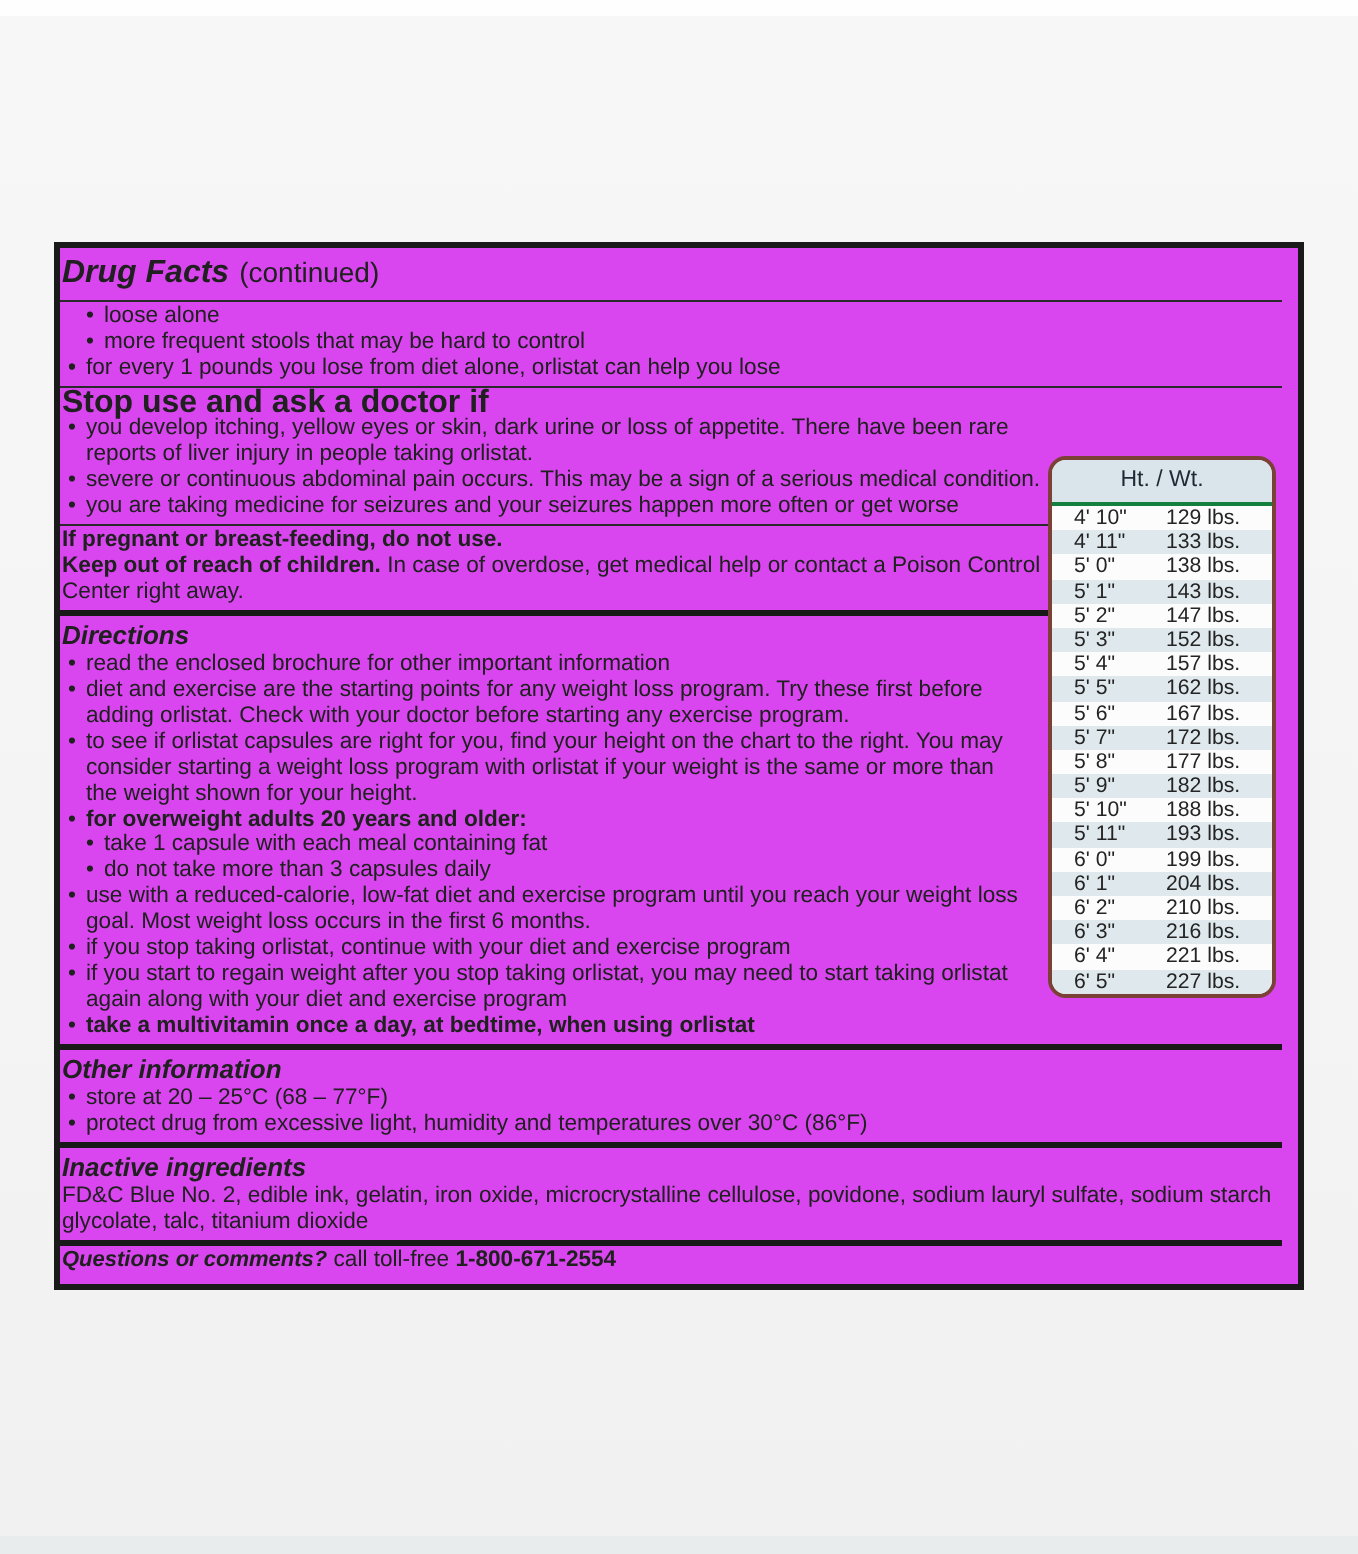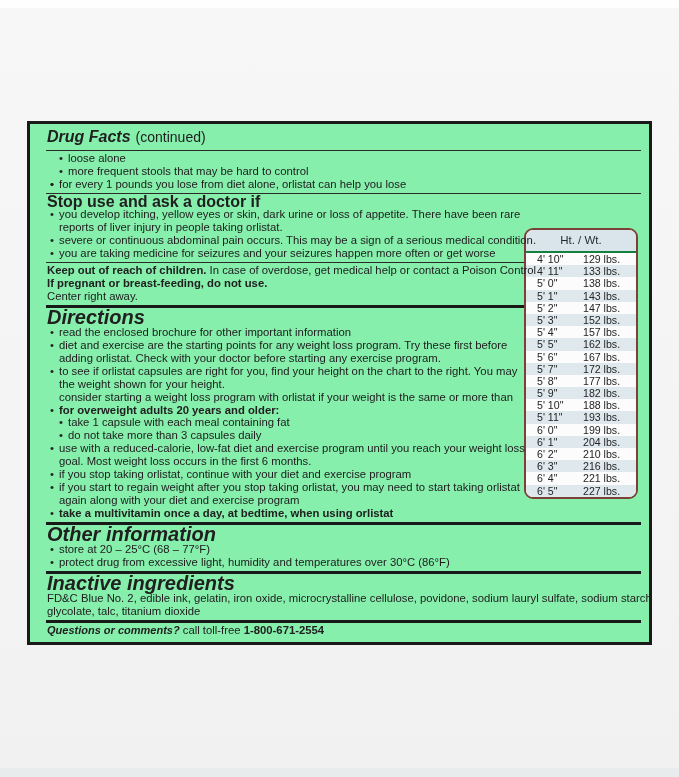--- a/index.html
+++ b/index.html
@@ -7,38 +7,38 @@
     width:679px;height:777px;position:relative;overflow:hidden;
     background:#fefefe;
     font-family:"Liberation Sans","DejaVu Sans",sans-serif;
     color:#202020;
   }
   .panel{position:absolute;left:0;top:8px;width:679px;height:760px;
     background:linear-gradient(180deg,#f7f7f7 0%,#f4f4f4 60%,#f1f1f1 100%);}
   .bottom-strip{position:absolute;left:0;top:768px;width:679px;height:9px;background:#e8eced;}
 
   .factbox{position:absolute;left:27px;top:121px;width:625px;box-sizing:border-box;
-    border:3px solid #1a1a1a;background:#86efac;padding:0 8px 3px 16px;}
+    border:3px solid #1a1a1a;background:#d946ef;padding:0 8px 3px 0;}
 
   .title-row{padding:4px 1px 4px 1px;border-bottom:1px solid #2a2a2a;}
   .t1{font-style:italic;font-weight:700;font-size:16px;}
   .t2{font-size:14px;margin-left:5px;}
 
   .content{position:relative;}
 
   .section{margin:0;}
   .section-inner{padding:1px 0 2px 0;}
   .div-thin-full{border-top:1px solid #2a2a2a;}
   .div-thick-full{border-top:3px solid #191919;}
   .section-inner.div-thin{border-top:1px solid #2a2a2a;}
   .section-inner.div-thick{border-top:3px solid #191919;}
   .section-inner.beside{margin-right:112px;}
 
   .h-bold{font-weight:700;font-size:16px;line-height:13.5px;padding-left:1px;}
-  .h-italic{font-weight:700;font-style:italic;font-size:20px;line-height:17.5px;padding-left:1px;}
+  .h-italic{font-weight:700;font-style:italic;font-size:13px;line-height:17.5px;padding-left:1px;}
 
   .line{position:relative;font-size:11.3px;line-height:12.9px;white-space:nowrap;}
   .line .dot{position:absolute;top:0;}
   .line.plain{padding-left:1px;}
   .line.l0{padding-left:13px;}
   .line.l0 .dot{left:4px;}
   .line.l1{padding-left:22px;}
   .line.l1 .dot{left:13px;}
   .b{font-weight:700;}
   .run-hi{font-weight:700;font-style:italic;font-size:11px;}
@@ -160,34 +160,34 @@
         <div class="section-inner beside">
           <div class="h-bold">Stop use and ask a doctor if</div>
           <div class="line l0"><span class="dot">•</span><span>you develop itching, yellow eyes or skin, dark urine or loss of appetite. There have been rare</span></div>
           <div class="line l0 cont"><span>reports of liver injury in people taking orlistat.</span></div>
           <div class="line l0"><span class="dot">•</span><span>severe or continuous abdominal pain occurs. This may be a sign of a serious medical condition.</span></div>
           <div class="line l0"><span class="dot">•</span><span>you are taking medicine for seizures and your seizures happen more often or get worse</span></div>
         </div>
       </div>
       <div class="section">
         <div class="section-inner beside div-thin">
+          <div class="line plain"><span class="b">If pregnant or breast-feeding, do not use.</span></div>
           <div class="line plain"><span class="b">Keep out of reach of children.</span><span> In case of overdose, get medical help or contact a Poison Control</span></div>
-          <div class="line plain"><span class="b">If pregnant or breast-feeding, do not use.</span></div>
           <div class="line plain cont"><span>Center right away.</span></div>
         </div>
       </div>
       <div class="section">
         <div class="section-inner beside div-thick">
           <div class="h-italic">Directions</div>
           <div class="line l0"><span class="dot">•</span><span>read the enclosed brochure for other important information</span></div>
           <div class="line l0"><span class="dot">•</span><span>diet and exercise are the starting points for any weight loss program. Try these first before</span></div>
           <div class="line l0 cont"><span>adding orlistat. Check with your doctor before starting any exercise program.</span></div>
           <div class="line l0"><span class="dot">•</span><span>to see if orlistat capsules are right for you, find your height on the chart to the right. You may</span></div>
+          <div class="line l0 cont"><span>consider starting a weight loss program with orlistat if your weight is the same or more than</span></div>
           <div class="line l0 cont"><span>the weight shown for your height.</span></div>
-          <div class="line l0 cont"><span>consider starting a weight loss program with orlistat if your weight is the same or more than</span></div>
           <div class="line l0"><span class="dot">•</span><span class="b">for overweight adults 20 years and older:</span></div>
           <div class="line l1"><span class="dot">•</span><span>take 1 capsule with each meal containing fat</span></div>
           <div class="line l1"><span class="dot">•</span><span>do not take more than 3 capsules daily</span></div>
           <div class="line l0"><span class="dot">•</span><span>use with a reduced-calorie, low-fat diet and exercise program until you reach your weight loss</span></div>
           <div class="line l0 cont"><span>goal. Most weight loss occurs in the first 6 months.</span></div>
           <div class="line l0"><span class="dot">•</span><span>if you stop taking orlistat, continue with your diet and exercise program</span></div>
           <div class="line l0"><span class="dot">•</span><span>if you start to regain weight after you stop taking orlistat, you may need to start taking orlistat</span></div>
           <div class="line l0 cont"><span>again along with your diet and exercise program</span></div>
           <div class="line l0"><span class="dot">•</span><span class="b">take a multivitamin once a day, at bedtime, when using orlistat</span></div>
         </div>

